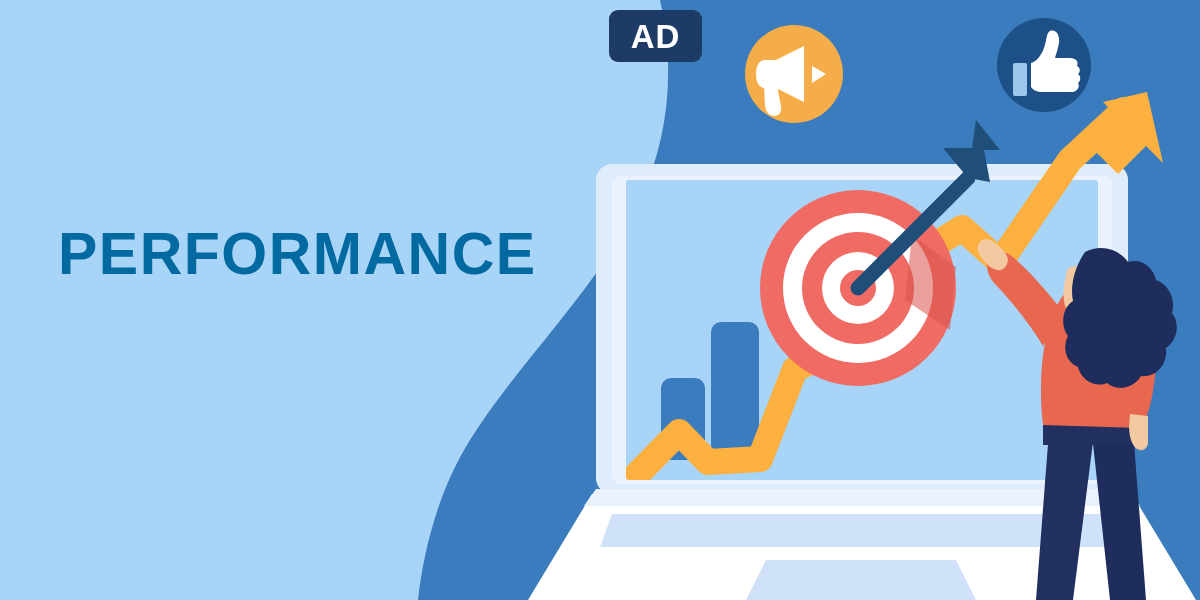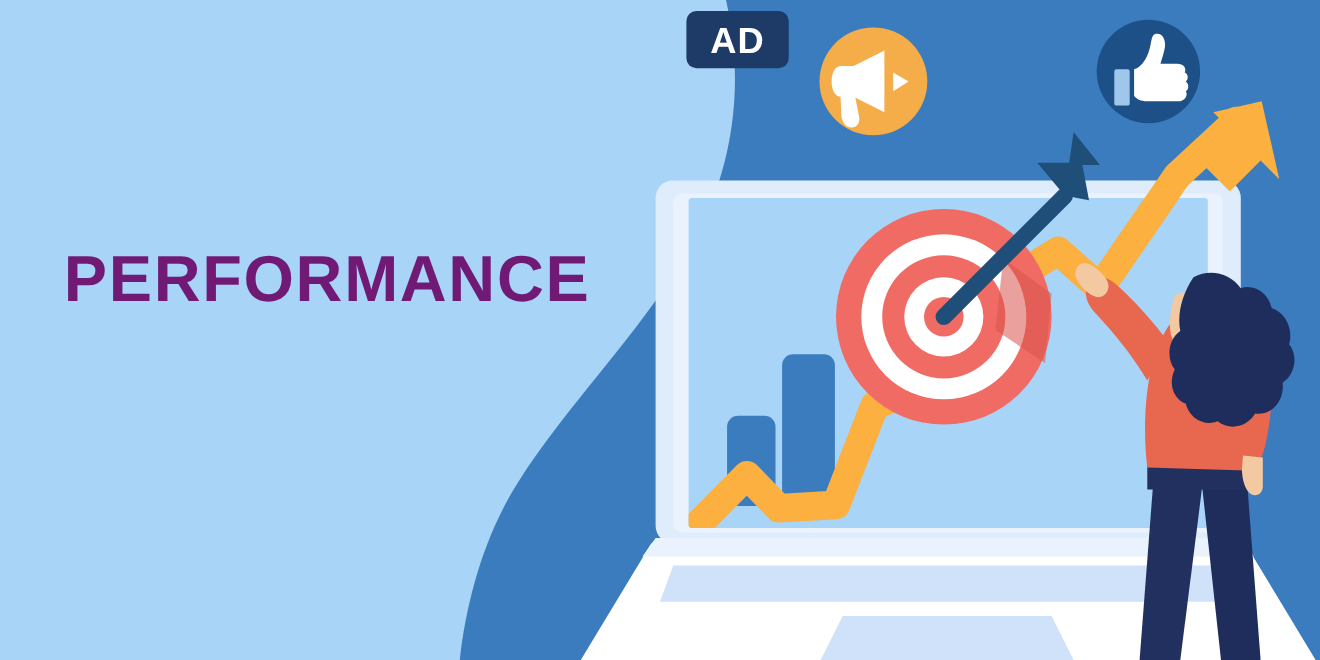--- a/index.html
+++ b/index.html
@@ -29,41 +29,40 @@
   #headline {
     position: absolute;
     left: 58px;
     top: 218px;
     width: 520px;
     z-index: 30;
     pointer-events: none;
   }
   #headline .line {
     display: block;
-    color: #701a75;
+    color: #0369a1;
     font-family: "Liberation Sans", sans-serif;
     font-weight: bold;
     font-size: 59px;
     line-height: 72px;
     letter-spacing: 1.5px;
     white-space: nowrap;
   }
   #ad-badge {
     position: absolute;
     left: 609px;
     top: 10px;
     width: 93px;
     height: 52px;
     background: #1e3a66;
     border-radius: 9px;
     z-index: 25;
     display: flex;
     align-items: center;
     justify-content: center;
-    margin-left: 15px;
   }
   #ad-badge .ad-text {
     color: #ffffff;
     font-family: "Liberation Sans", sans-serif;
     font-weight: bold;
     font-size: 33px;
     letter-spacing: 1px;
     line-height: 1;
   }
 </style>

